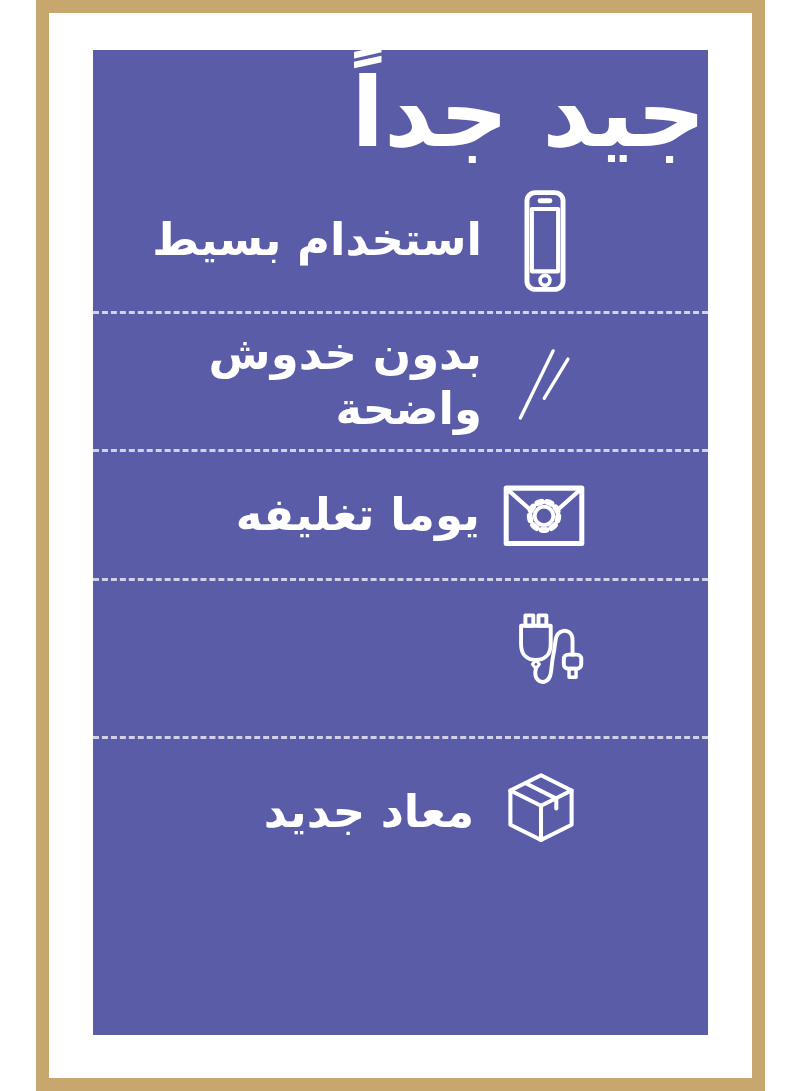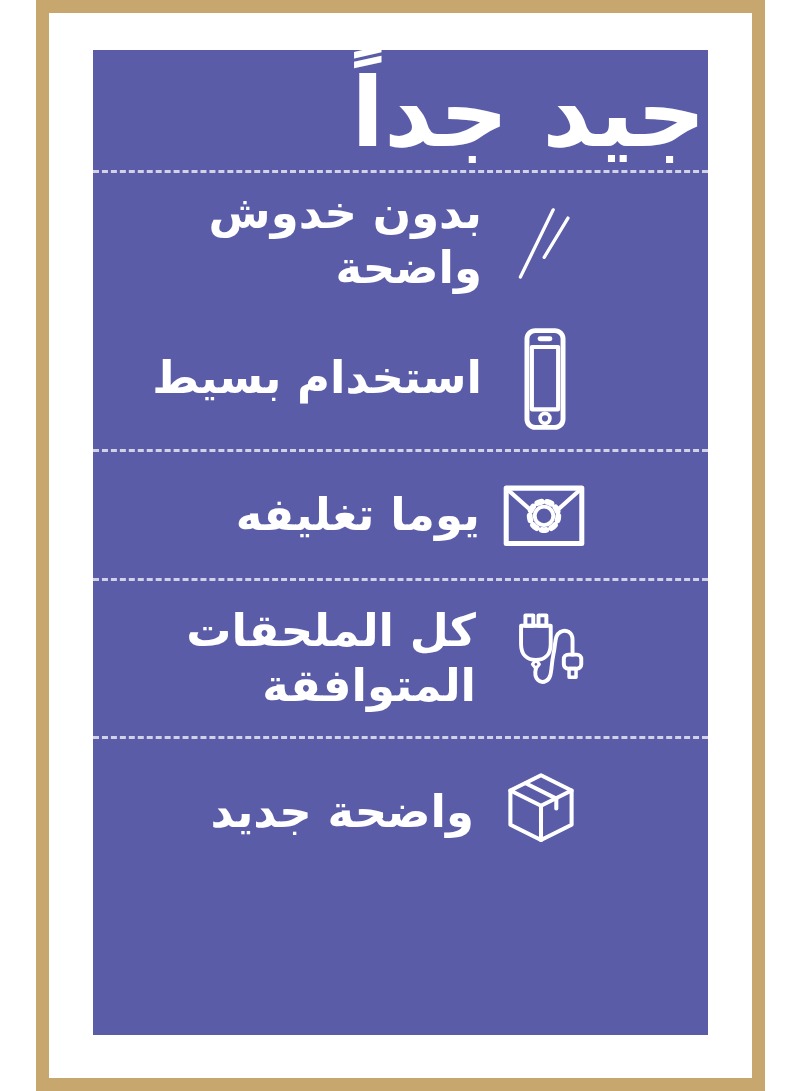--- a/index.html
+++ b/index.html
@@ -45,41 +45,41 @@
 </style>
 </head>
 <body>
 
 <div class="gold-frame"></div>
 
 <div class="card">
 
   <div class="card-title">جيد جداً</div>
 
-  <div class="row sep h138">
-    <span class="row-icon">
-      <svg width="82" height="92" viewBox="0 0 100 100">
-        <line class="st" x1="20" y1="94" x2="60" y2="12" stroke-width="4"></line>
-        <line class="st" x1="49" y1="70" x2="78" y2="22" stroke-width="4"></line>
-      </svg>
-    </span>
-    <div class="row-text">بدون خدوش
-واضحة</div>
-  </div>
-
   <div class="row h141">
     <span class="row-icon">
       <svg width="82" height="108" viewBox="0 0 100 130">
         <rect class="st" x="28" y="6" width="44" height="118" rx="10" stroke-width="6"></rect>
         <rect x="41" y="13" width="18" height="6" rx="3" fill="#ffffff"></rect>
         <rect class="st" x="34" y="26" width="32" height="76" stroke-width="5"></rect>
         <circle class="st" cx="50" cy="113" r="6" stroke-width="4.5"></circle>
       </svg>
     </span>
     <div class="row-text">استخدام بسيط</div>
+  </div>
+
+  <div class="row sep h138">
+    <span class="row-icon">
+      <svg width="82" height="92" viewBox="0 0 100 100">
+        <line class="st" x1="20" y1="94" x2="60" y2="12" stroke-width="4"></line>
+        <line class="st" x1="49" y1="70" x2="78" y2="22" stroke-width="4"></line>
+      </svg>
+    </span>
+    <div class="row-text">بدون خدوش
+واضحة</div>
   </div>
 
   <div class="row sep h129">
     <span class="row-icon">
       <svg width="84" height="74" viewBox="0 0 100 88">
         <rect class="st" x="5" y="12" width="90" height="66" stroke-width="6"></rect>
         <line class="st" x1="7" y1="14" x2="34" y2="38" stroke-width="5"></line>
         <line class="st" x1="93" y1="14" x2="66" y2="38" stroke-width="5"></line>
         <circle class="st" cx="50" cy="45" r="17" stroke-width="7" stroke-dasharray="5.5 6.4"></circle>
         <circle class="st" cx="50" cy="45" r="11" stroke-width="4.5"></circle>
@@ -94,30 +94,28 @@
       <svg width="88" height="96" viewBox="0 0 100 110">
         <rect class="st" x="31" y="5" width="9" height="12" stroke-width="4.5"></rect>
         <rect class="st" x="46" y="5" width="9" height="12" stroke-width="4.5"></rect>
         <path class="st" d="M26 17 L60 17 L60 38 C60 50 53 56 43 56 C33 56 26 50 26 38 Z" stroke-width="4.5"></path>
         <path class="st" d="M43 56 L47 61 L43 66 L39 61 Z" stroke-width="3.5"></path>
         <path class="st" d="M43 66 C40 78 48 84 55 80 C62 76 60 64 63 50 C66 37 64 28 71 24 C78 20 85 25 85 33 L85 50" stroke-width="4.5"></path>
         <rect class="st" x="75" y="50" width="20" height="16" rx="5" stroke-width="4.5"></rect>
         <rect class="st" x="81" y="66" width="8" height="10" stroke-width="4"></rect>
       </svg>
     </span>
-    <div class="row-text">كل الملحقات
-المتوافقة</div>
   </div>
 
   <div class="row sep h150">
     <span class="row-icon">
       <svg width="90" height="92" viewBox="0 0 100 100">
         <path class="st" d="M50 8 L84 25 L50 42 L16 25 Z" stroke-width="4.5"></path>
         <path class="st" d="M16 25 L16 63 L50 80 L50 42" stroke-width="4.5"></path>
         <path class="st" d="M84 25 L84 63 L50 80" stroke-width="4.5"></path>
         <line class="st" x1="33" y1="17" x2="67" y2="34" stroke-width="4.5"></line>
         <line class="st" x1="67" y1="34" x2="67" y2="45" stroke-width="4.5"></line>
       </svg>
     </span>
-    <div class="row-text">واضحة جديد</div>
+    <div class="row-text">معاد جديد</div>
   </div>
 
 </div>
 
 </body></html>

